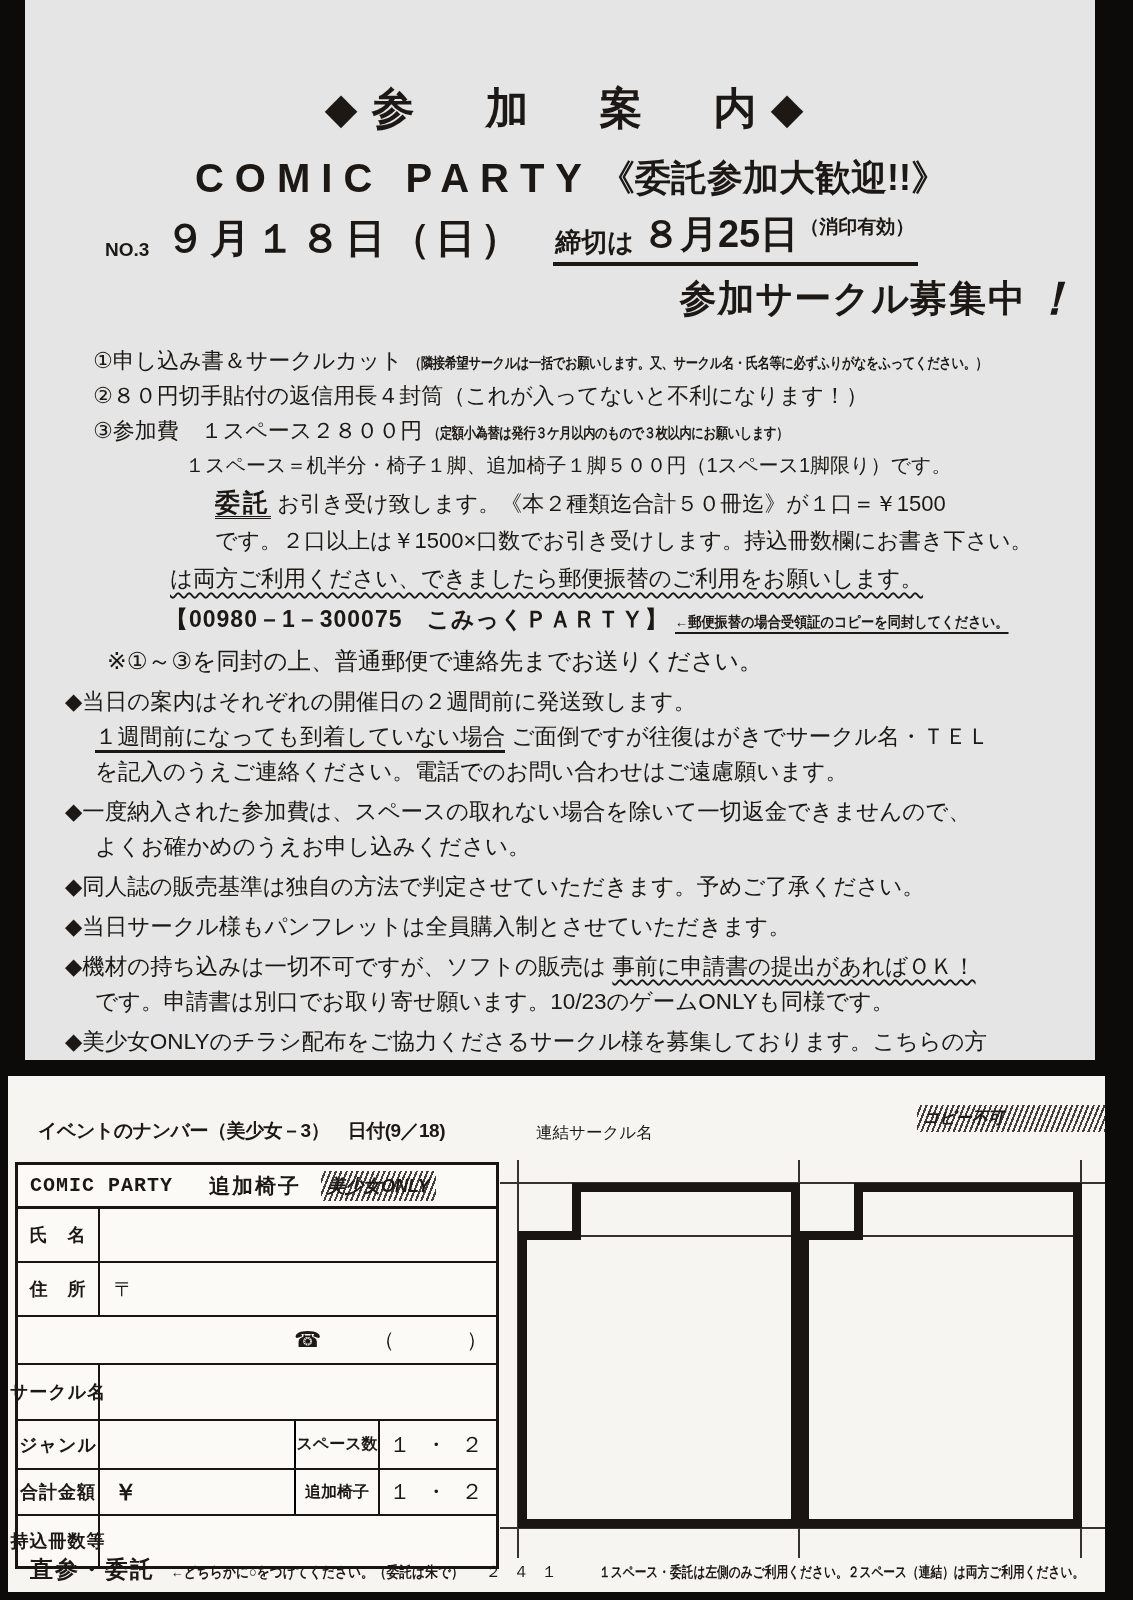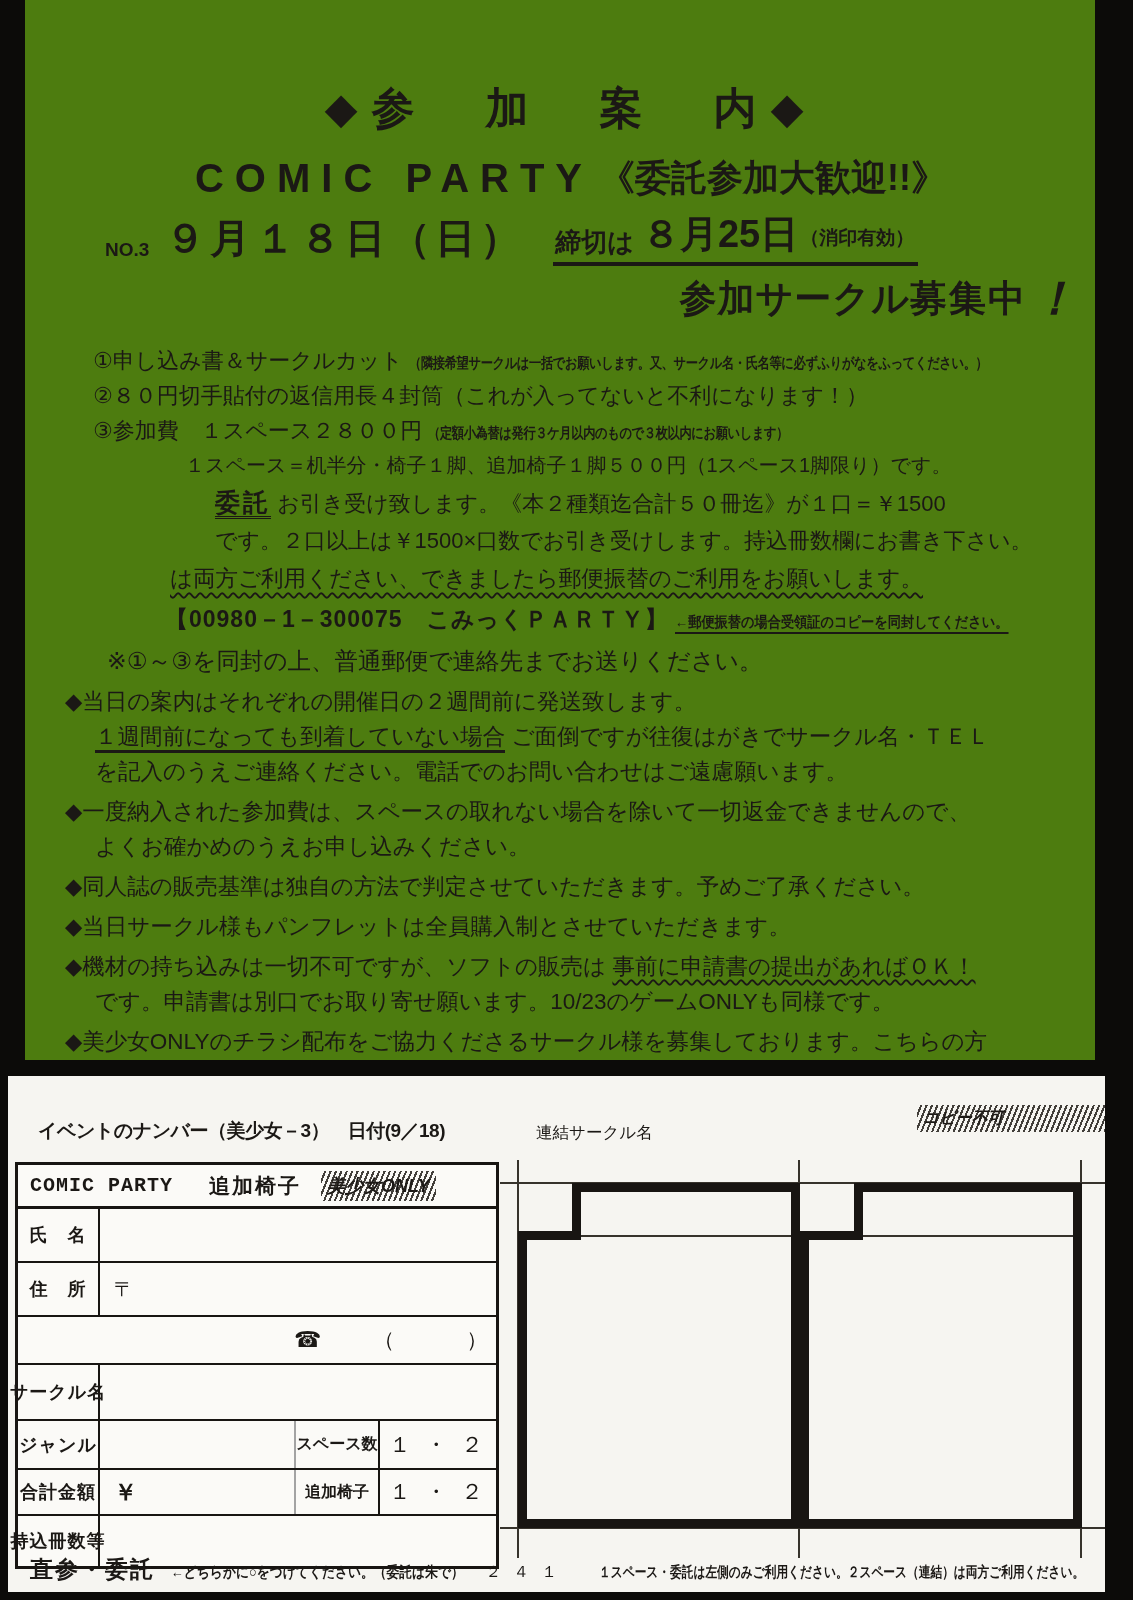--- a/index.html
+++ b/index.html
@@ -1,34 +1,34 @@
 <!DOCTYPE html>
 <html><head>
 <meta charset="utf-8">
 <style>
   html,body{margin:0;padding:0;width:1133px;height:1600px;overflow:hidden;
     font-family:"Liberation Sans","DejaVu Sans",sans-serif;}
   .page{position:relative;width:1133px;height:1600px;background:#0c0b09;overflow:hidden;color:#1b1815;}
-  .paper-top{position:absolute;left:25px;top:0;width:1070px;height:1060px;background:#4d7c0f;overflow:hidden;}
+  .paper-top{position:absolute;left:25px;top:0;width:1070px;height:1060px;background:#e5e5e5;overflow:hidden;}
   .paper-bottom{position:absolute;left:8px;top:1076px;width:1097px;height:516px;background:#f6f5f1;overflow:hidden;}
   .flyer{position:absolute;left:40px;top:0;width:1012px;}
   .nw{white-space:nowrap;}
 
   
   .t1{margin-top:80px;text-align:center;font-size:43px;font-weight:bold;letter-spacing:14px;}
   .t2{margin-top:16px;display:flex;justify-content:center;align-items:center;white-space:nowrap;}
   .t2-en{font-size:40px;font-weight:bold;letter-spacing:11px;}
   .t2-jp{font-size:36px;font-weight:bold;margin-left:6px;}
   .t3{margin-top:6px;display:flex;align-items:flex-end;padding-left:40px;white-space:nowrap;}
   .t3-no{font-size:19px;font-weight:bold;margin-bottom:5px;}
   .t3-date{font-size:40px;font-weight:bold;letter-spacing:5px;margin-left:16px;}
   .t3-dl{margin-left:28px;display:flex;align-items:flex-end;border-bottom:4px solid #1b1815;padding:0 4px 2px 2px;}
   .t3-dlp{font-size:26px;font-weight:bold;}
   .t3-dld{font-size:38px;font-weight:bold;margin-left:8px;}
-  .t3-dln{font-size:19px;font-weight:bold;margin:0 0 9px 2px;}
+  .t3-dln{font-size:19px;font-weight:bold;margin:0 0 20px 2px;}
   .t4{margin-top:2px;padding-left:18px;display:flex;align-items:center;font-weight:bold;white-space:nowrap;justify-content:flex-end;}
   .t4-a{font-size:37px;letter-spacing:1px;}
   .t4-b{font-size:30px;letter-spacing:-1px;}
   .t4-c{font-size:37px;letter-spacing:2px;}
   .t4-d{font-size:46px;font-style:italic;margin-left:4px;}
 
   
   .ln{white-space:nowrap;}
   .sec-items{margin-top:16px;}
   .l-item{padding-left:28px;margin-top:5px;font-size:22px;}
@@ -60,21 +60,21 @@
   .ahead{display:flex;align-items:center;height:41px;border-bottom:3px solid #181512;padding:0 12px;white-space:nowrap;}
   .abrand{font-family:"Liberation Mono","DejaVu Sans Mono",monospace;font-size:20px;font-weight:bold;letter-spacing:1px;}
   .adoc{font-size:21px;font-weight:bold;margin-left:36px;letter-spacing:2px;}
   .across{font-size:18px;font-weight:bold;margin-left:26px;}
   .r{display:flex;border-bottom:2px solid #181512;align-items:stretch;}
   .r:last-child{border-bottom:none;}
   .lab{width:80px;min-width:80px;border-right:2px solid #181512;display:flex;align-items:center;justify-content:center;
     font-weight:bold;font-size:18px;letter-spacing:1px;white-space:nowrap;}
   .val{flex:1;display:flex;align-items:center;padding-left:14px;font-size:20px;white-space:nowrap;}
   .h52{height:52px;} .h46{height:46px;} .h54{height:54px;} .h47{height:47px;} .h44{height:44px;} .h50{height:50px;}
-  .cell-sp{width:82px;min-width:82px;border-left:2px solid #a3a3a3;display:flex;align-items:center;justify-content:center;
+  .cell-sp{width:82px;min-width:82px;border-left:2px solid #000000;display:flex;align-items:center;justify-content:center;
     font-size:16px;font-weight:bold;white-space:nowrap;text-align:center;}
   .cell-opt{width:116px;min-width:116px;border-left:2px solid #181512;display:flex;align-items:center;justify-content:center;
     font-size:22px;letter-spacing:4px;white-space:nowrap;}
   .tel{font-size:22px;margin-left:262px;}
   .telparen{font-size:21px;letter-spacing:10px;margin-left:52px;}
   .yen{font-size:23px;font-weight:bold;}
 
   
   .cuts{position:absolute;left:500px;top:70px;width:605px;height:505px;}
   .crop-h{position:absolute;height:2px;background:#37332c;}

